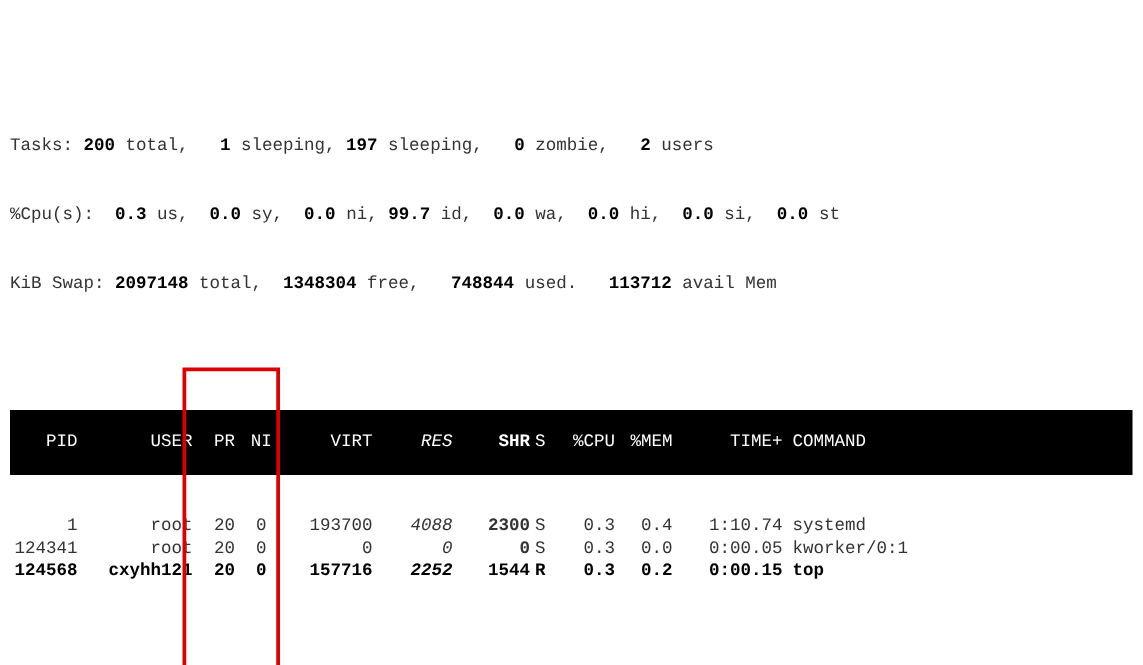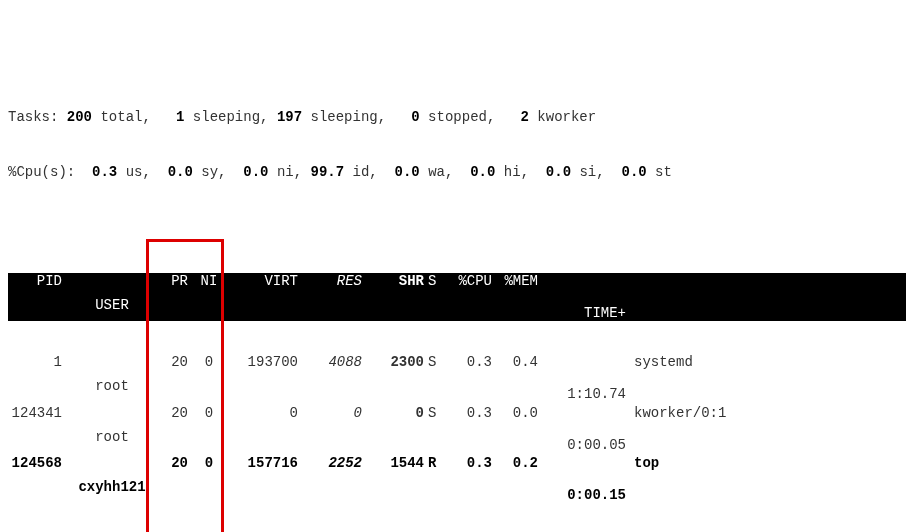--- a/index.html
+++ b/index.html
@@ -13,74 +13,76 @@
     }
     .summary {
       line-height: 1.3;
       margin-bottom: 10px;
     }
     .summary-line span.bold { font-weight: bold; color: #000; }
     .header-row {
       background: #000;
       color: #fff;
       display: flex;
-      padding: 0 0;
+      padding: 18px 0;
     }
     .row {
       display: flex;
       line-height: 1.3;
     }
     .row.bold { font-weight: bold; color: #000; }
     .col { text-align: right; padding-right: 4px; }
-    .col.left { text-align: center; margin-top: 24px; }
+    .col.left { text-align: right; }
     .c-pid { width: 54px; }
     .c-user { width: 84px; text-align: left; padding-left: 4px; }
     .c-pr { width: 30px; }
     .c-ni { width: 34px; text-align: center; }
     .c-virt { width: 68px; }
     .c-res { width: 60px; font-style: italic; }
     .c-shr { width: 58px; font-weight: bold; }
     .c-s { width: 18px; text-align: left; }
     .c-cpu { width: 42px; }
     .c-mem { width: 42px; }
-    .c-time { width: 84px; margin-top: 32px; }
+    .c-time { width: 84px; }
     .c-cmd { flex: 1; text-align: left; padding-left: 4px; }
     .table-wrap { position: relative; }
     .red-box {
       position: absolute;
       border: 3px solid #d00;
       top: -2px;
       left: 138px;
       width: 72px;
       height: 312px;
       pointer-events: none;
     }
   </style>
 </head>
 <body>
 
 
 
 <div class="summary">
-  <div class="summary-line"><span>Tasks: </span><span class="bold">200</span><span> total,   </span><span class="bold">1</span><span> sleeping, </span><span class="bold">197</span><span> sleeping,   </span><span class="bold">0</span><span> stopped,   </span><span class="bold">2</span><span> kworker</span></div>
+  <div class="summary-line"><span>Tasks: </span><span class="bold">200</span><span> total,   </span><span class="bold">1</span><span> sleeping, </span><span class="bold">197</span><span> sleeping,   </span><span class="bold">0</span><span> zombie,   </span><span class="bold">2</span><span> users</span></div>
   <div class="summary-line"><span>%Cpu(s):  </span><span class="bold">0.3</span><span> us,  </span><span class="bold">0.0</span><span> sy,  </span><span class="bold">0.0</span><span> ni, </span><span class="bold">99.7</span><span> id,  </span><span class="bold">0.0</span><span> wa,  </span><span class="bold">0.0</span><span> hi,  </span><span class="bold">0.0</span><span> si,  </span><span class="bold">0.0</span><span> st</span></div>
+  <div class="summary-line"><span>KiB Swap: </span><span class="bold">2097148</span><span> total,  </span><span class="bold">1348304</span><span> free,   </span><span class="bold">748844</span><span> used.   </span><span class="bold">113712</span><span> avail Mem</span></div>
 </div>
 
 <div class="table-wrap">
   <div class="header-row">
     <div class="col c-pid">PID</div>
     <div class="col c-user left">USER</div>
     <div class="col c-pr">PR</div>
     <div class="col c-ni">NI</div>
     <div class="col c-virt">VIRT</div>
     <div class="col c-res">RES</div>
     <div class="col c-shr">SHR</div>
     <div class="col c-s">S</div>
     <div class="col c-cpu">%CPU</div>
     <div class="col c-mem">%MEM</div>
     <div class="col c-time">TIME+</div>
+    <div class="col c-cmd">COMMAND</div>
   </div>
   <div id="process-rows"><div class="row"><div class="col c-pid">1</div><div class="col c-user left">root</div><div class="col c-pr">20</div><div class="col c-ni">0</div><div class="col c-virt">193700</div><div class="col c-res">4088</div><div class="col c-shr">2300</div><div class="col c-s">S</div><div class="col c-cpu">0.3</div><div class="col c-mem">0.4</div><div class="col c-time">1:10.74</div><div class="col c-cmd">systemd</div></div><div class="row"><div class="col c-pid">124341</div><div class="col c-user left">root</div><div class="col c-pr">20</div><div class="col c-ni">0</div><div class="col c-virt">0</div><div class="col c-res">0</div><div class="col c-shr">0</div><div class="col c-s">S</div><div class="col c-cpu">0.3</div><div class="col c-mem">0.0</div><div class="col c-time">0:00.05</div><div class="col c-cmd">kworker/0:1</div></div><div class="row bold"><div class="col c-pid">124568</div><div class="col c-user left">cxyhh121</div><div class="col c-pr">20</div><div class="col c-ni">0</div><div class="col c-virt">157716</div><div class="col c-res">2252</div><div class="col c-shr">1544</div><div class="col c-s">R</div><div class="col c-cpu">0.3</div><div class="col c-mem">0.2</div><div class="col c-time">0:00.15</div><div class="col c-cmd">top</div></div></div>
   <div class="red-box"></div>
 </div>
 
 
 
 
 </body></html>

